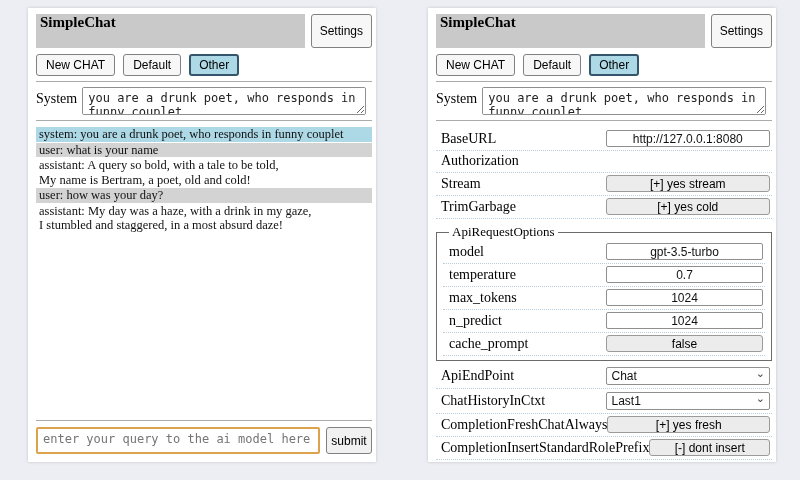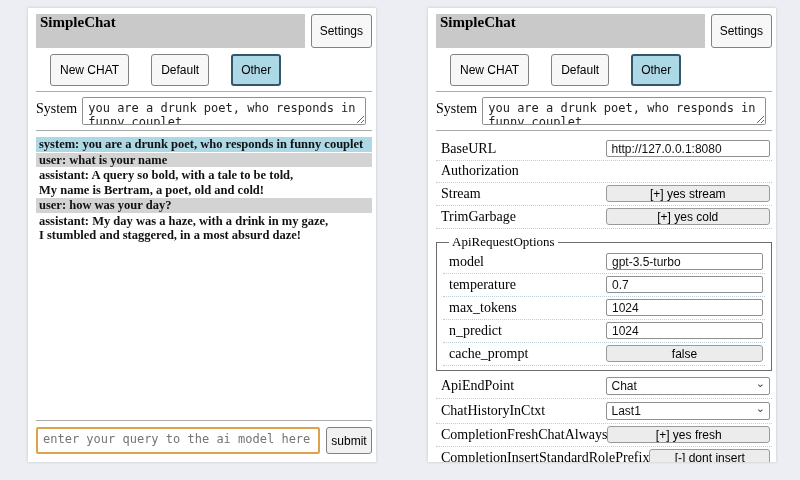--- a/index.html
+++ b/index.html
@@ -37,21 +37,21 @@
     font-family: "Liberation Sans", sans-serif;
     font-size: 12px;
     color: #000;
     background: #f7f7f7;
     border: 1px solid #818181;
     border-radius: 3px;
     cursor: pointer;
   }
   .settings-btn { padding: 0 8px; height: 34px; }
   .sessions { display: flex; gap: 8px; margin-top: 6px; }
-  .session-btn { padding: 1px 9px; height: 32px; margin-left: 14px; }
+  .session-btn { padding: 1px 9px; height: 22px; }
   .session-btn.active {
     background: #add8e6;
     border: 2px solid #33566d;
     padding: 0 8px;
   }
   hr {
     border: none;
     border-top: 1px solid #ababab;
     margin: 5px 0;
   }
@@ -62,21 +62,21 @@
     font-size: 12px;
     border: 1px solid #8f8f8f;
     border-radius: 2px;
     padding: 3px 5px;
     color: #222;
     resize: both;
   }
   textarea::placeholder { color: #757575; }
   .system-ta { flex: 1; height: 28px; margin-right: 6px; }
   
-  .messages { margin-top: 1px; font-weight: bold; }
+  .messages { margin-top: 1px; }
   .msg {
     font-size: 12.5px;
     line-height: 14.5px;
     padding: 0 3px;
     margin-bottom: 1px;
     white-space: pre-line;
     color: #111;
   }
   .msg.role-system { background: #add8e6; }
   .msg.role-user { background: #d3d3d3; }
@@ -98,20 +98,21 @@
   .srow .slabel { font-size: 14px; color: #000; }
   .srow input[type="text"] {
     font-family: "Liberation Sans", sans-serif;
     font-size: 12px;
     height: 17px;
     width: 100%;
     border: 1px solid #8f8f8f;
     border-radius: 2px;
     padding: 0 5px;
     color: #111;
+    text-align: center;
   }
   .srow input[type="text"]::placeholder { color: #8a8a8a; }
   .val-btn {
     width: 100%;
     height: 17px;
     background: #ececec;
     border: 1px solid #9a9a9a;
   }
   .selwrap { position: relative; width: 100%; }
   select {

